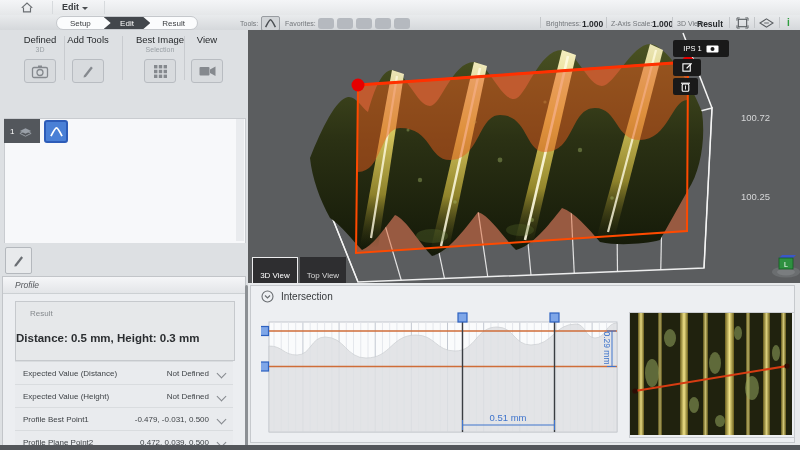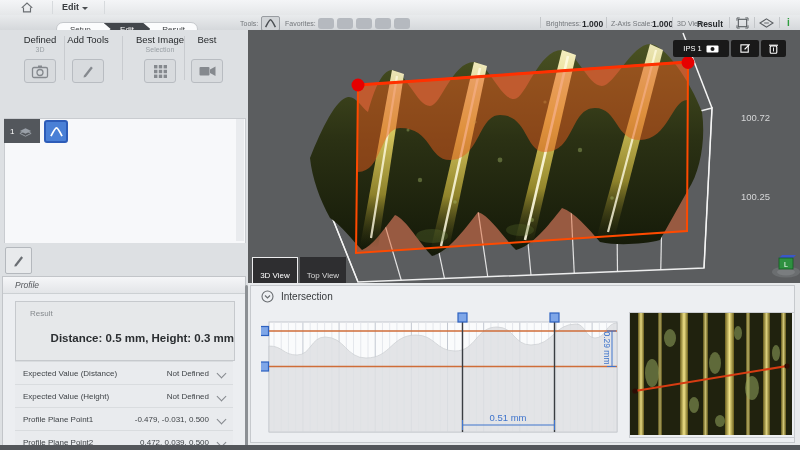--- a/index.html
+++ b/index.html
@@ -12,21 +12,21 @@
   .menubar{left:0;top:0;width:800px;height:15px;
     background:linear-gradient(#f4f5f7,#e5e7e9);border-bottom:1px solid #cfd2d5;}
   .home-ic{left:20px;top:1px;width:14px;height:13px;}
   .menu-edit{left:62px;top:2px;font-size:9px;color:#3a3d40;font-weight:bold;display:flex;align-items:center;gap:3px;}
   .caret{width:0;height:0;border-left:3px solid transparent;border-right:3px solid transparent;border-top:3.5px solid #4a4d50;margin-top:3px;}
   .msep{top:1px;width:1px;height:13px;background:#d7dadd;}
 
   
   .toolbar{left:0;top:15px;width:800px;height:15px;
     background:linear-gradient(#e9ebed,#d5d8db);border-bottom:1px solid #bec1c5;}
-  .tabwrap{left:56px;top:7px;width:140px;height:12px;background:#fbfcfd;border:1px solid #c5c8cc;
+  .tabwrap{left:56px;top:1px;width:140px;height:12px;background:#fbfcfd;border:1px solid #c5c8cc;
     border-radius:7px;overflow:hidden;display:flex;}
   .tab{flex:1;display:flex;align-items:center;justify-content:center;font-size:8px;color:#3a3d40;}
   .tab.active{background:#43474c;color:#fff;
     clip-path:polygon(0 0,calc(100% - 7px) 0,100% 50%,calc(100% - 7px) 100%,0 100%,7px 50%);}
   .tlabel{font-size:7px;color:#73777b;top:5px;}
   .toolbtn{left:261px;top:1px;width:17px;height:13px;background:#d2d5d8;border:1px solid #989ca1;border-radius:2px;
     display:flex;align-items:center;justify-content:center;}
   .fav{top:3px;width:16px;height:11px;background:#b5b9bf;border-radius:3px;}
   .tval{font-size:8.5px;font-weight:bold;color:#26292c;top:4px;}
   .tsep{top:2px;width:1px;height:11px;background:#c3c6c9;}
@@ -48,31 +48,31 @@
   .scrollcol{left:236px;top:89px;width:8px;height:122px;background:#e9ebee;}
   .penciltab{left:5px;top:217px;width:25px;height:25px;background:#e8eaec;border:1px solid #b4b8bd;border-radius:2px;
     display:flex;align-items:center;justify-content:center;}
 
   
   .profilepanel{left:2px;top:246px;width:244px;height:196px;background:#eceef1;border:1px solid #c2c5c9;box-sizing:border-box;}
   .phead{left:0;top:0;width:100%;height:17px;background:linear-gradient(#f5f6f8,#e3e5e8);
     border-bottom:1px solid #ccd0d3;font-size:8.5px;color:#55585c;line-height:17px;padding-left:12px;box-sizing:border-box;font-style:italic;}
   .resultbox{left:12px;top:24px;width:218px;height:58px;background:#e6e8ea;border:1px solid #c6c9cd;}
   .reslabel{left:14px;top:7px;font-size:8px;color:#85898d;}
-  .resval{left:0;top:30px;width:100%;text-align:right;font-size:11.5px;font-weight:600;color:#2b2e31;}
+  .resval{left:0;top:30px;width:100%;text-align:left;font-size:11.5px;font-weight:600;color:#2b2e31;}
   .prow{position:relative;width:218px;height:23px;background:#e9ebee;border-top:1px solid #d9dcdf;box-sizing:border-box;}
   .prow:last-child{border-bottom:1px solid #d9dcdf;}
   .prowl{position:absolute;left:8px;top:7px;font-size:8px;color:#3f4347;}
   .prowv{position:absolute;right:24px;top:7px;font-size:8px;color:#3f4347;}
   .chev{position:absolute;right:8px;top:8px;width:6px;height:6px;border-left:1.4px solid #85898e;border-bottom:1.4px solid #85898e;transform:rotate(-45deg);}
   .scrollthumb{left:242px;top:8px;width:3px;height:180px;background:#8c9094;border-radius:2px;}
 
   
   .viewport{left:248px;top:30px;width:552px;height:253px;background:#5b5d5f;overflow:hidden;}
-  .ipsgroup{left:425px;top:10px;display:flex;gap:2px;}
+  .ipsgroup{left:425px;top:10px;display:flex;gap:2px;flex-direction:column;}
   .ipsseg{height:17px;background:#191919;border-radius:2px;display:flex;align-items:center;justify-content:center;gap:4px;color:#fff;font-size:7.5px;padding:0 5px;}
   .viewbtns{left:4px;top:227px;display:flex;gap:2px;}
   .vbtn{width:46px;height:36px;background:#2e2e30;color:#d8d8d8;font-size:8px;display:flex;align-items:center;justify-content:center;border:1px solid #2e2e30;box-sizing:border-box;}
   .vbtn.active{border:1px solid #ededee;color:#fff;}
 
   
   .intersection{left:250px;top:285px;width:545px;height:158px;background:#edeff2;border:1px solid #c6c9cd;box-sizing:border-box;}
   .ihead{left:10px;top:4px;display:flex;align-items:center;gap:7px;}
   .ihead span{font-size:10px;color:#36393c;font-weight:500;}
   .thumbwrap{left:378px;top:26px;width:164px;height:124px;border:1px solid #c9ccd0;}
@@ -145,21 +145,21 @@
     <span class="abs info-i" style="left:787px">i</span>
   </div>
 
   <div class="abs leftpanel">
 
     <span class="abs gtitle" style="left:40px;top:4px">Defined</span>
     <span class="abs gsub" style="left:40px;top:16px">3D</span>
     <span class="abs gtitle" style="left:88px;top:4px">Add Tools</span>
     <span class="abs gtitle" style="left:160px;top:4px">Best Image</span>
     <span class="abs gsub" style="left:160px;top:16px">Selection</span>
-    <span class="abs gtitle" style="left:207px;top:4px">Best</span>
+    <span class="abs gtitle" style="left:207px;top:4px">View</span>
 
     <div class="abs vdiv" style="left:64px;top:6px;height:44px"></div>
     <div class="abs vdiv" style="left:122px;top:6px;height:44px"></div>
     <div class="abs vdiv" style="left:184px;top:6px;height:44px"></div>
 
     <div class="abs gbtn" style="left:40px;top:29px">
       <svg width="20" height="15" viewBox="0 0 20 15">
         <rect x="8" y="1.5" width="4" height="2.5" fill="#85898e"></rect>
         <rect x="2.5" y="3.5" width="15" height="10" rx="1.5" fill="none" stroke="#85898e" stroke-width="1.3"></rect>
         <circle cx="10" cy="8.5" r="3" fill="none" stroke="#85898e" stroke-width="1.3"></circle>
@@ -226,21 +226,21 @@
           <span class="prowl">Expected Value (Distance)</span>
           <span class="prowv">Not Defined</span>
           <span class="chev"></span>
         </div>
         <div class="prow">
           <span class="prowl">Expected Value (Height)</span>
           <span class="prowv">Not Defined</span>
           <span class="chev"></span>
         </div>
         <div class="prow">
-          <span class="prowl">Profile Plane Point1</span>
+          <span class="prowl">Profile Best Point1</span>
           <span class="prowv">-0.479, -0.031, 0.500</span>
           <span class="chev"></span>
         </div>
         <div class="prow">
           <span class="prowl">Profile Plane Point2</span>
           <span class="prowv">0.472, 0.039, 0.500</span>
           <span class="chev"></span>
         </div>
       </div>
 

